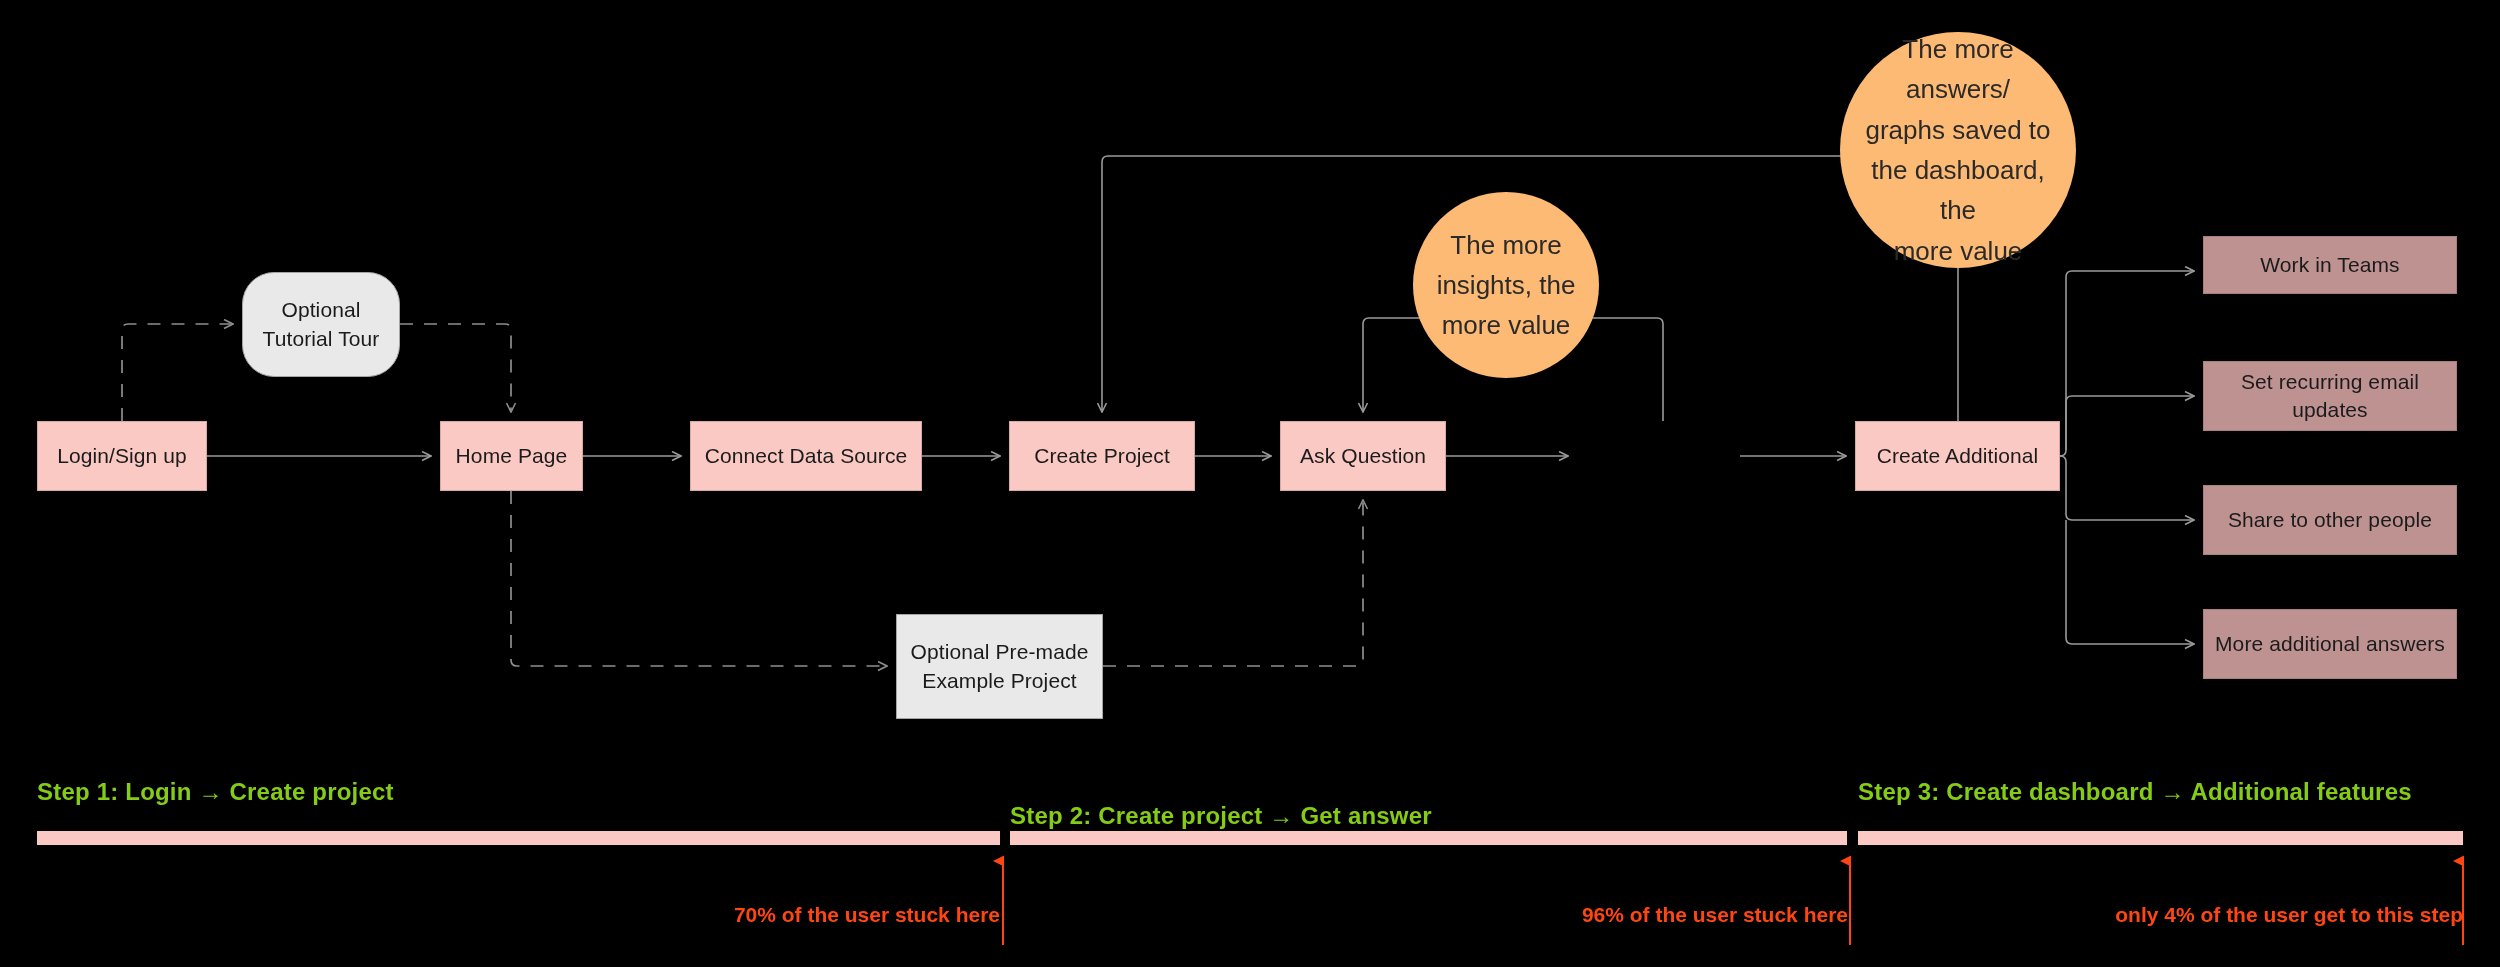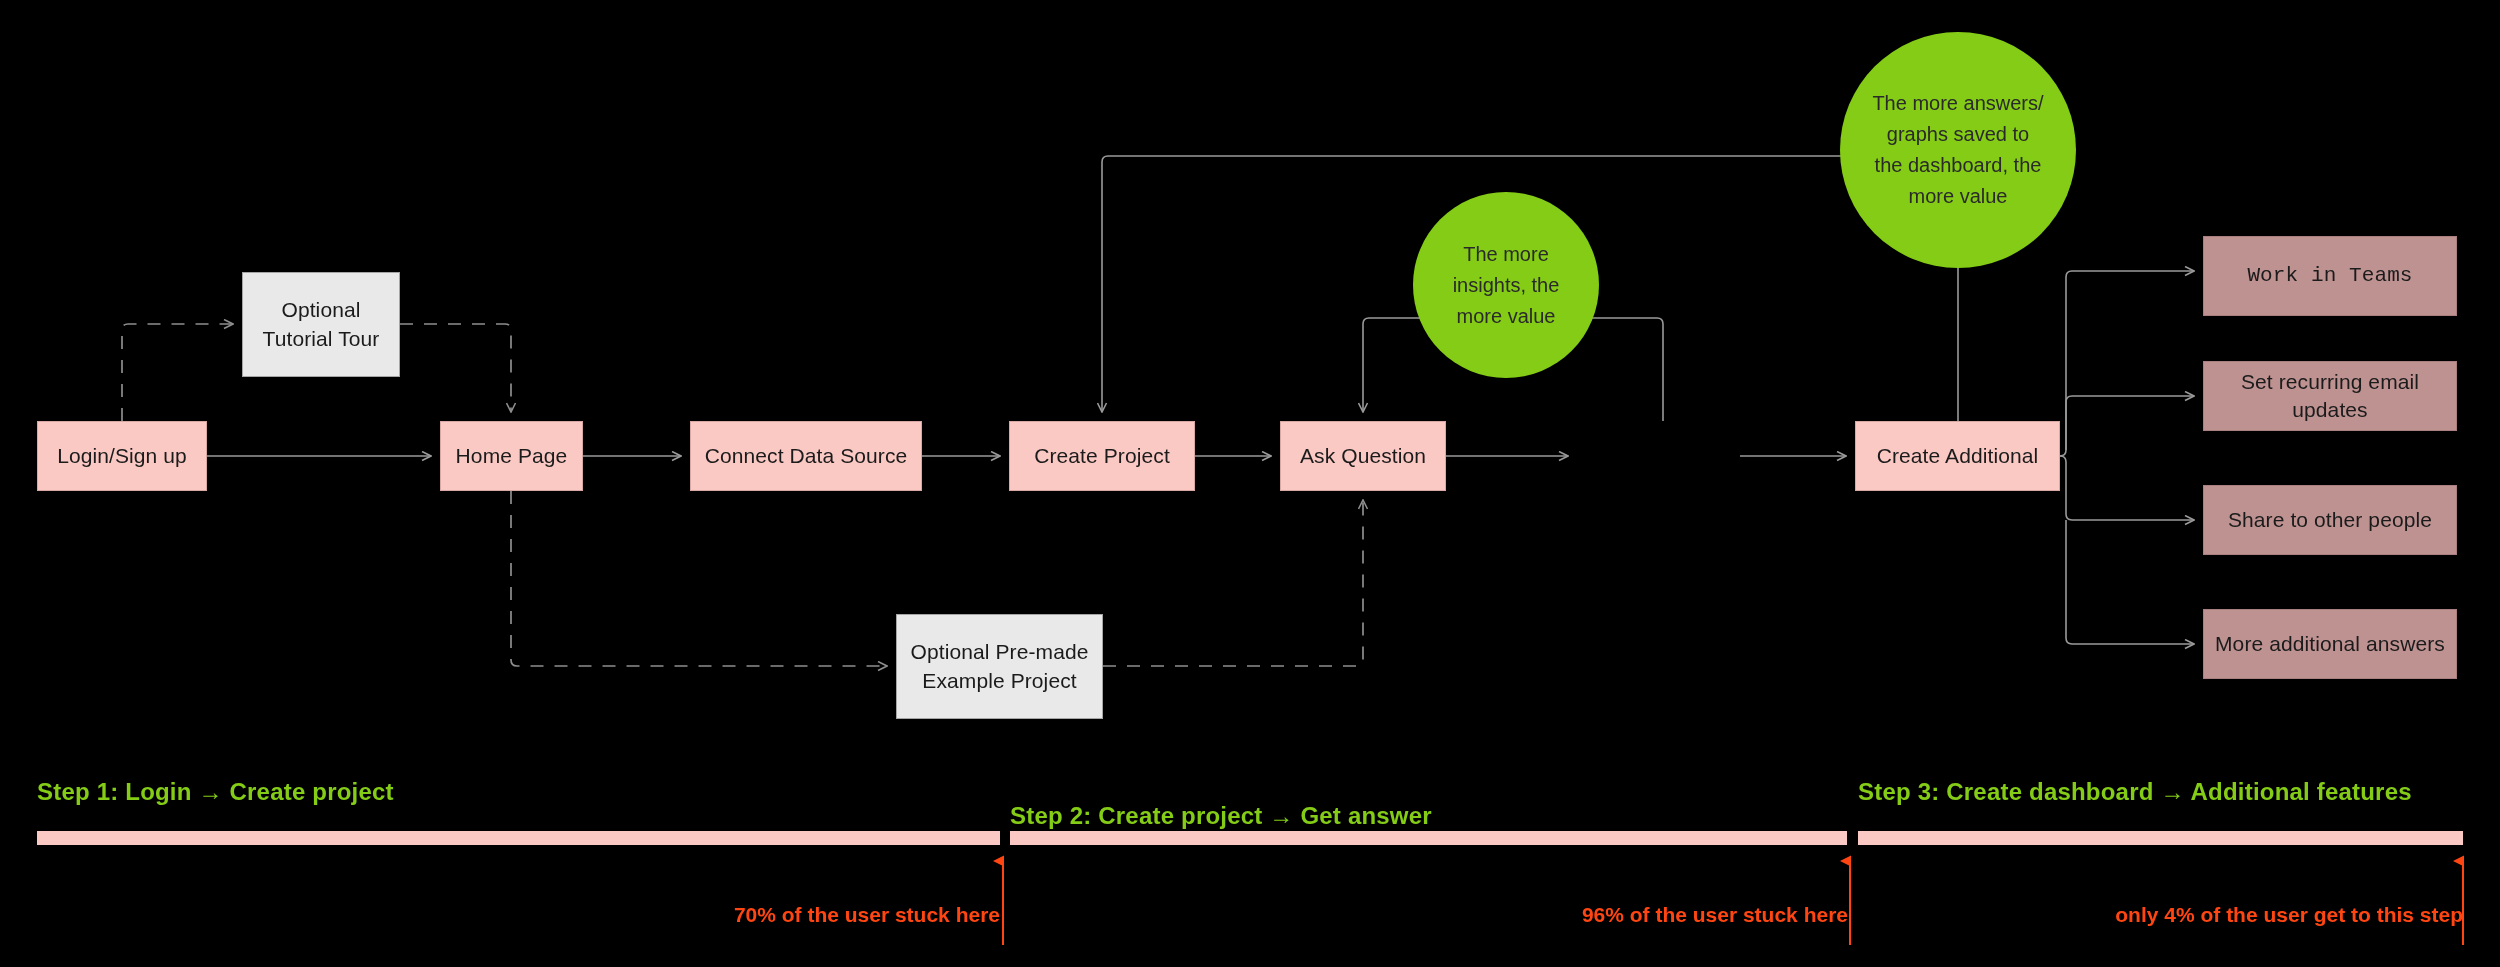--- a/index.html
+++ b/index.html
@@ -36,27 +36,27 @@
     white-space: pre-line;
     z-index: 3;
   }
   .node.primary { background: #FBC9C4; border-color: #d8a9a4; }
   .node.optional { background: #E9E9E9; border-color: #a5a5a5; }
   .node.feature  { background: #BF9292; border-color: #a97f7f; }
 
   .bubble {
     position: absolute;
     border-radius: 50%;
-    background: #84cc16;
+    background: #fdba74;
     display: flex;
     align-items: center;
     justify-content: center;
     text-align: center;
     color: #2a2a2a;
-    font-size: 20px;
+    font-size: 26px;
     line-height: 1.55;
     white-space: pre-line;
     padding: 0 18px;
     z-index: 4;
   }
 
   .step-label {
     position: absolute;
     color: #84cc16;
     font-size: 24px;
@@ -136,26 +136,26 @@
     </g>
   </svg>
 
   <div class="node primary" style="left:37px;top:421px;width:170px;height:70px;">Login/Sign up</div>
   <div class="node primary" style="left:440px;top:421px;width:143px;height:70px;">Home Page</div>
   <div class="node primary" style="left:690px;top:421px;width:232px;height:70px;">Connect Data Source</div>
   <div class="node primary" style="left:1009px;top:421px;width:186px;height:70px;">Create Project</div>
   <div class="node primary" style="left:1280px;top:421px;width:166px;height:70px;">Ask Question</div>
   <div class="node primary" style="left:1855px;top:421px;width:205px;height:70px;">Create Additional</div>
 
-  <div class="node optional" style="left:242px;top:272px;width:158px;height:105px;">Optional
+  <div class="node optional" style="left:242px;top:272px;width:158px;height:105px;border-radius:32px;">Optional
 Tutorial Tour</div>
   <div class="node optional" style="left:896px;top:614px;width:207px;height:105px;">Optional Pre-made
 Example Project</div>
 
-  <div class="node feature" style="left:2203px;top:236px;width:254px;height:80px;font-family:Liberation Mono, monospace;">Work in Teams</div>
+  <div class="node feature" style="left:2203px;top:236px;width:254px;height:58px;">Work in Teams</div>
   <div class="node feature" style="left:2203px;top:361px;width:254px;height:70px;">Set recurring email updates</div>
   <div class="node feature" style="left:2203px;top:485px;width:254px;height:70px;">Share to other people</div>
   <div class="node feature" style="left:2203px;top:609px;width:254px;height:70px;">More additional answers</div>
 
   <div class="bubble" style="left:1413px;top:192px;width:186px;height:186px;">The more
 insights, the
 more value</div>
   <div class="bubble" style="left:1840px;top:32px;width:236px;height:236px;">The more answers/
 graphs saved to
 the dashboard, the

